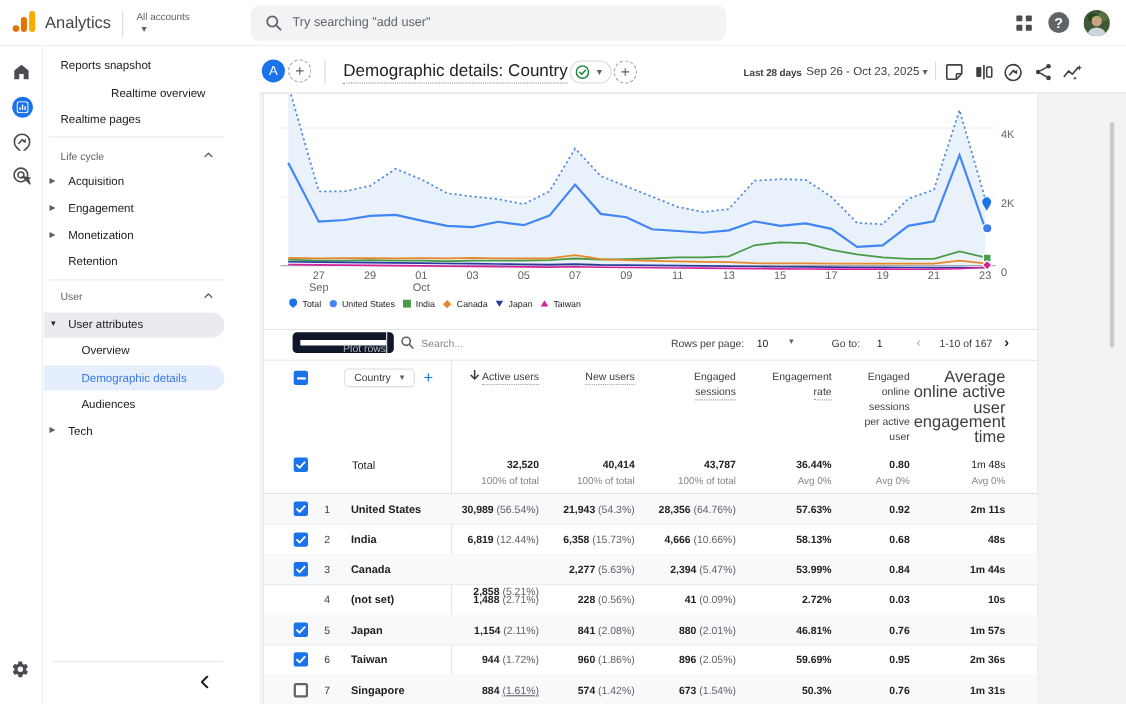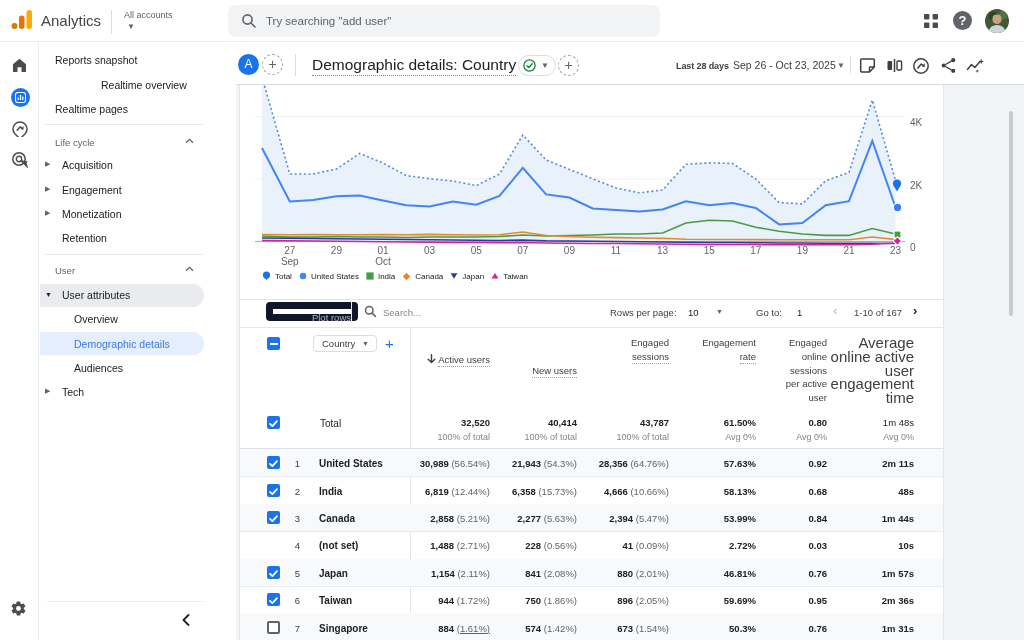--- a/index.html
+++ b/index.html
@@ -252,39 +252,39 @@
 <div class="abs" style="left:854px;top:307px;font-size:9.5px;color:#3c4043;">1-10 of 167</div>
 <div class="abs" style="left:913px;top:303px;font-size:13px;color:#202124;font-weight:bold;">›</div>
 <div class="abs" style="left:240px;top:327px;width:703px;height:1px;background:#e4e6e8;"></div>
 <div class="abs" style="left:267px;top:337px;width:13px;height:13px;background:#1a73e8;border-radius:2px;">
     <div style="margin:5.5px 2.5px;width:8px;height:2px;background:#fff;"></div>
   </div>
 <div class="abs" style="left:313px;top:335px;width:64px;height:17px;border:1px solid #dadce0;border-radius:4px;background:#fff;font-size:9.5px;color:#3c4043;line-height:16px;padding-left:8px;">Country</div>
 <div class="abs" style="left:362px;top:340px;font-size:7px;color:#5f6368;">▼</div>
 <div class="abs" style="left:385px;top:335px;font-size:15px;color:#1a73e8;">+</div>
 <div class="abs" style="left:410px;top:327px;width:1px;height:313px;background:#e4e6e8;"></div>
-<div class="abs" style="right:534px;top:336px;font-size:9.5px;color:#3c4043;text-align:right;line-height:13.8px;margin-top:17px;"><svg width="9" height="10" viewBox="0 0 9 10" style="vertical-align:-1px;">
+<div class="abs" style="right:534px;top:336px;font-size:9.5px;color:#3c4043;text-align:right;line-height:13.8px;"><svg width="9" height="10" viewBox="0 0 9 10" style="vertical-align:-1px;">
       <path d="M4.5 0.8 V8.2 M1.2 5.2 L4.5 8.6 L7.8 5.2" stroke="#3c4043" stroke-width="1.4" fill="none" stroke-linecap="round" stroke-linejoin="round"></path>
     </svg> <span style="border-bottom:1px dotted #9aa0a6;padding-bottom:1px;">Active users</span></div>
-<div class="abs" style="right:447px;top:336px;font-size:9.5px;color:#3c4043;text-align:right;line-height:13.8px;margin-top:28px;"><span style="border-bottom:1px dotted #9aa0a6;padding-bottom:1px;">New users</span></div>
+<div class="abs" style="right:447px;top:336px;font-size:9.5px;color:#3c4043;text-align:right;line-height:13.8px;"><span style="border-bottom:1px dotted #9aa0a6;padding-bottom:1px;">New users</span></div>
 <div class="abs" style="right:355px;top:336px;font-size:9.5px;color:#3c4043;text-align:right;line-height:13.8px;">Engaged<br><span style="border-bottom:1px dotted #9aa0a6;padding-bottom:1px;">sessions</span></div>
 <div class="abs" style="right:268px;top:336px;font-size:9.5px;color:#3c4043;text-align:right;line-height:13.8px;">Engagement<br><span style="border-bottom:1px dotted #9aa0a6;padding-bottom:1px;">rate</span></div>
 <div class="abs" style="right:197px;top:336px;font-size:9.5px;color:#3c4043;text-align:right;line-height:13.8px;">Engaged<br>online<br>sessions<br>per active<br>user</div>
 <div class="abs" style="right:110px;top:336px;font-size:15px;color:#3c4043;text-align:right;line-height:13.8px;">Average<br>online active<br>user<br>engagement<br>time</div>
 <div class="abs" style="left:267px;top:416px;width:13px;height:13px;background:#1a73e8;border-radius:2px;"><svg width="13" height="13" viewBox="0 0 13 13">
       <path d="M3 6.8 L5.4 9.2 L10 4.2" fill="none" stroke="#fff" stroke-width="1.7" stroke-linecap="round" stroke-linejoin="round"></path>
     </svg></div>
 <div class="abs" style="left:320px;top:418px;font-size:10px;color:#202124;">Total</div>
 <div class="abs" style="right:534px;top:417px;font-size:9.5px;font-weight:bold;color:#202124;text-align:right;">32,520</div>
 <div class="abs" style="right:534px;top:432px;font-size:9px;color:#80868b;text-align:right;">100% of total</div>
 <div class="abs" style="right:447px;top:417px;font-size:9.5px;font-weight:bold;color:#202124;text-align:right;">40,414</div>
 <div class="abs" style="right:447px;top:432px;font-size:9px;color:#80868b;text-align:right;">100% of total</div>
 <div class="abs" style="right:355px;top:417px;font-size:9.5px;font-weight:bold;color:#202124;text-align:right;">43,787</div>
 <div class="abs" style="right:355px;top:432px;font-size:9px;color:#80868b;text-align:right;">100% of total</div>
-<div class="abs" style="right:268px;top:417px;font-size:9.5px;font-weight:bold;color:#202124;text-align:right;">61.50%</div>
+<div class="abs" style="right:268px;top:417px;font-size:9.5px;font-weight:bold;color:#202124;text-align:right;">36.44%</div>
 <div class="abs" style="right:268px;top:432px;font-size:9px;color:#80868b;text-align:right;">Avg 0%</div>
 <div class="abs" style="right:197px;top:417px;font-size:9.5px;font-weight:bold;color:#202124;text-align:right;">0.80</div>
 <div class="abs" style="right:197px;top:432px;font-size:9px;color:#80868b;text-align:right;">Avg 0%</div>
 <div class="abs" style="right:110px;top:417px;font-size:9.5px;font-weight:normal;color:#202124;text-align:right;">1m 48s</div>
 <div class="abs" style="right:110px;top:432px;font-size:9px;color:#80868b;text-align:right;">Avg 0%</div>
 <div class="abs" style="left:240px;top:448px;width:703px;height:1px;background:#dbe0ea;"></div>
 <div class="abs" style="left:240px;top:449.0px;width:703px;height:27.4px;background:#f8f9fa;"></div>
 <div class="abs" style="left:267px;top:456px;width:13px;height:13px;background:#1a73e8;border-radius:2px;"><svg width="13" height="13" viewBox="0 0 13 13">
       <path d="M3 6.8 L5.4 9.2 L10 4.2" fill="none" stroke="#fff" stroke-width="1.7" stroke-linecap="round" stroke-linejoin="round"></path>
     </svg></div>
@@ -308,21 +308,21 @@
 <div class="abs" style="right:268px;top:485.6px;font-size:9.5px;font-weight:bold;color:#202124;text-align:right;">58.13%</div>
 <div class="abs" style="right:197px;top:485.6px;font-size:9.5px;font-weight:bold;color:#202124;text-align:right;">0.68</div>
 <div class="abs" style="right:110px;top:485.6px;font-size:9.5px;font-weight:bold;color:#202124;text-align:right;">48s</div>
 <div class="abs" style="left:240px;top:503.8px;width:703px;height:1px;background:#e9ecef;"></div>
 <div class="abs" style="left:240px;top:503.8px;width:703px;height:27.4px;background:#f8f9fa;"></div>
 <div class="abs" style="left:267px;top:511px;width:13px;height:13px;background:#1a73e8;border-radius:2px;"><svg width="13" height="13" viewBox="0 0 13 13">
       <path d="M3 6.8 L5.4 9.2 L10 4.2" fill="none" stroke="#fff" stroke-width="1.7" stroke-linecap="round" stroke-linejoin="round"></path>
     </svg></div>
 <div class="abs" style="left:288px;top:513.0px;width:12px;font-size:9.5px;color:#3c4043;text-align:right;">3</div>
 <div class="abs" style="left:319px;top:513.0px;font-size:10px;font-weight:bold;color:#202124;">Canada</div>
-<div class="abs" style="right:534px;top:513.0px;font-size:9.5px;text-align:right;color:#202124;"><b>2,858</b> <span style="color:#5f6368;font-weight:normal;">(5.21%)</span></div>
+<div class="abs" style="right:534px;top:533px;font-size:9.5px;text-align:right;color:#202124;"><b>2,858</b> <span style="color:#5f6368;font-weight:normal;">(5.21%)</span></div>
 <div class="abs" style="right:447px;top:513.0px;font-size:9.5px;text-align:right;color:#202124;"><b>2,277</b> <span style="color:#5f6368;font-weight:normal;">(5.63%)</span></div>
 <div class="abs" style="right:355px;top:513.0px;font-size:9.5px;text-align:right;color:#202124;"><b>2,394</b> <span style="color:#5f6368;font-weight:normal;">(5.47%)</span></div>
 <div class="abs" style="right:268px;top:513.0px;font-size:9.5px;font-weight:bold;color:#202124;text-align:right;">53.99%</div>
 <div class="abs" style="right:197px;top:513.0px;font-size:9.5px;font-weight:bold;color:#202124;text-align:right;">0.84</div>
 <div class="abs" style="right:110px;top:513.0px;font-size:9.5px;font-weight:bold;color:#202124;text-align:right;">1m 44s</div>
 <div class="abs" style="left:240px;top:531.2px;width:703px;height:1px;background:#e9ecef;"></div>
 
 <div class="abs" style="left:288px;top:540.4px;width:12px;font-size:9.5px;color:#3c4043;text-align:right;">4</div>
 <div class="abs" style="left:319px;top:540.4px;font-size:10px;font-weight:bold;color:#202124;">(not set)</div>
 <div class="abs" style="right:534px;top:540.4px;font-size:9.5px;text-align:right;color:#202124;"><b>1,488</b> <span style="color:#5f6368;font-weight:normal;">(2.71%)</span></div>
@@ -344,21 +344,21 @@
 <div class="abs" style="right:268px;top:567.8px;font-size:9.5px;font-weight:bold;color:#202124;text-align:right;">46.81%</div>
 <div class="abs" style="right:197px;top:567.8px;font-size:9.5px;font-weight:bold;color:#202124;text-align:right;">0.76</div>
 <div class="abs" style="right:110px;top:567.8px;font-size:9.5px;font-weight:bold;color:#202124;text-align:right;">1m 57s</div>
 <div class="abs" style="left:240px;top:586.0px;width:703px;height:1px;background:#e9ecef;"></div>
 <div class="abs" style="left:267px;top:593px;width:13px;height:13px;background:#1a73e8;border-radius:2px;"><svg width="13" height="13" viewBox="0 0 13 13">
       <path d="M3 6.8 L5.4 9.2 L10 4.2" fill="none" stroke="#fff" stroke-width="1.7" stroke-linecap="round" stroke-linejoin="round"></path>
     </svg></div>
 <div class="abs" style="left:288px;top:595.2px;width:12px;font-size:9.5px;color:#3c4043;text-align:right;">6</div>
 <div class="abs" style="left:319px;top:595.2px;font-size:10px;font-weight:bold;color:#202124;">Taiwan</div>
 <div class="abs" style="right:534px;top:595.2px;font-size:9.5px;text-align:right;color:#202124;"><b>944</b> <span style="color:#5f6368;font-weight:normal;">(1.72%)</span></div>
-<div class="abs" style="right:447px;top:595.2px;font-size:9.5px;text-align:right;color:#202124;"><b>750</b> <span style="color:#5f6368;font-weight:normal;">(1.86%)</span></div>
+<div class="abs" style="right:447px;top:595.2px;font-size:9.5px;text-align:right;color:#202124;"><b>960</b> <span style="color:#5f6368;font-weight:normal;">(1.86%)</span></div>
 <div class="abs" style="right:355px;top:595.2px;font-size:9.5px;text-align:right;color:#202124;"><b>896</b> <span style="color:#5f6368;font-weight:normal;">(2.05%)</span></div>
 <div class="abs" style="right:268px;top:595.2px;font-size:9.5px;font-weight:bold;color:#202124;text-align:right;">59.69%</div>
 <div class="abs" style="right:197px;top:595.2px;font-size:9.5px;font-weight:bold;color:#202124;text-align:right;">0.95</div>
 <div class="abs" style="right:110px;top:595.2px;font-size:9.5px;font-weight:bold;color:#202124;text-align:right;">2m 36s</div>
 <div class="abs" style="left:240px;top:613.4px;width:703px;height:1px;background:#e9ecef;"></div>
 <div class="abs" style="left:240px;top:613.4px;width:703px;height:27.4px;background:#f8f9fa;"></div>
 <div class="abs" style="left:267px;top:621px;width:13px;height:13px;border:2px solid #5f6368;border-radius:2px;background:#fff;"></div>
 <div class="abs" style="left:288px;top:622.6px;width:12px;font-size:9.5px;color:#3c4043;text-align:right;">7</div>
 <div class="abs" style="left:319px;top:622.6px;font-size:10px;font-weight:bold;color:#202124;">Singapore</div>
 <div class="abs" style="right:534px;top:622.6px;font-size:9.5px;text-align:right;color:#202124;"><b>884</b> <span style="color:#5f6368;font-weight:normal;text-decoration:underline;">(1.61%)</span></div>

